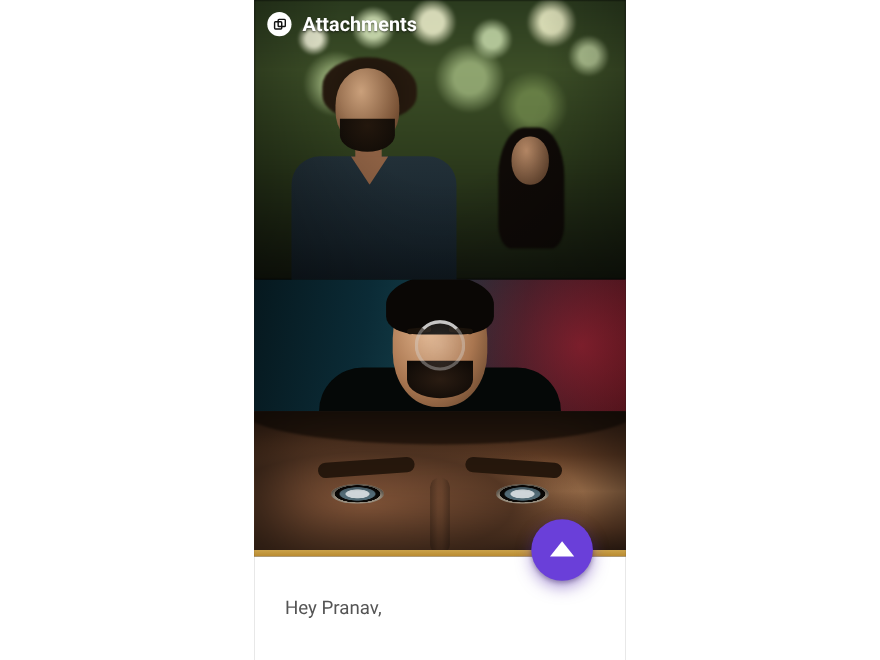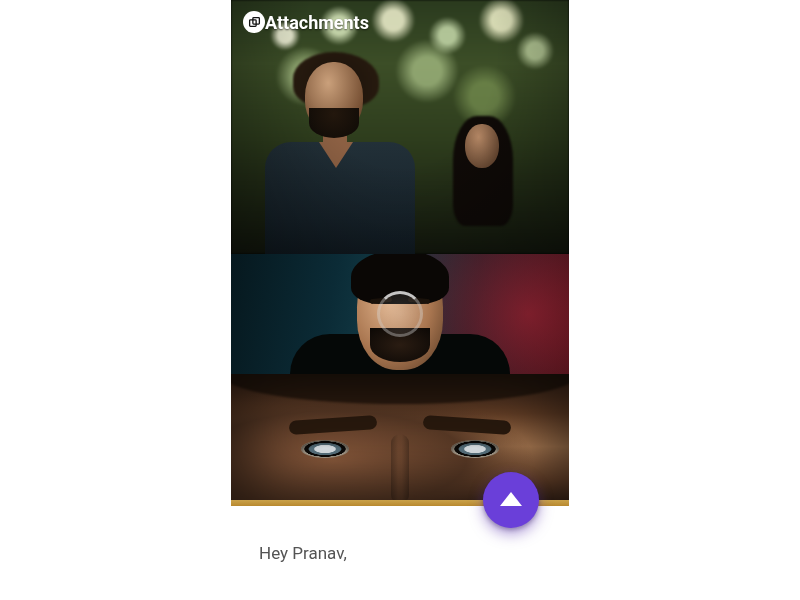--- a/index.html
+++ b/index.html
@@ -1,21 +1,21 @@
 <!DOCTYPE html>
 <html><head>
 <meta charset="utf-8">
 <style>
   * { margin: 0; padding: 0; box-sizing: border-box; }
   html, body { width: 800px; height: 600px; background: #ffffff; font-family: -apple-system, BlinkMacSystemFont, "Segoe UI", Roboto, sans-serif; overflow: hidden; }
   .stage { width: 800px; height: 600px; display: flex; align-items: center; justify-content: center; }
   .phone { width: 338px; height: 600px; background: #000; position: relative; overflow: hidden; }
   .header {
     position: absolute; top: 0; left: 0; right: 0; height: 44px;
-    display: flex; align-items: center; padding: 16px 12px; z-index: 30;
+    display: flex; align-items: center; gap: 10px; padding: 16px 12px; z-index: 30;
   }
   .attach-icon {
     width: 22px; height: 22px; background: #fff; border-radius: 50%;
     display: flex; align-items: center; justify-content: center; flex: none;
   }
   .attach-icon svg { display: block; }
   .header-title {
     color: #fff; font-weight: 700; font-size: 18px;
     text-shadow: 0 1px 2px rgba(0,0,0,.6);
   }

